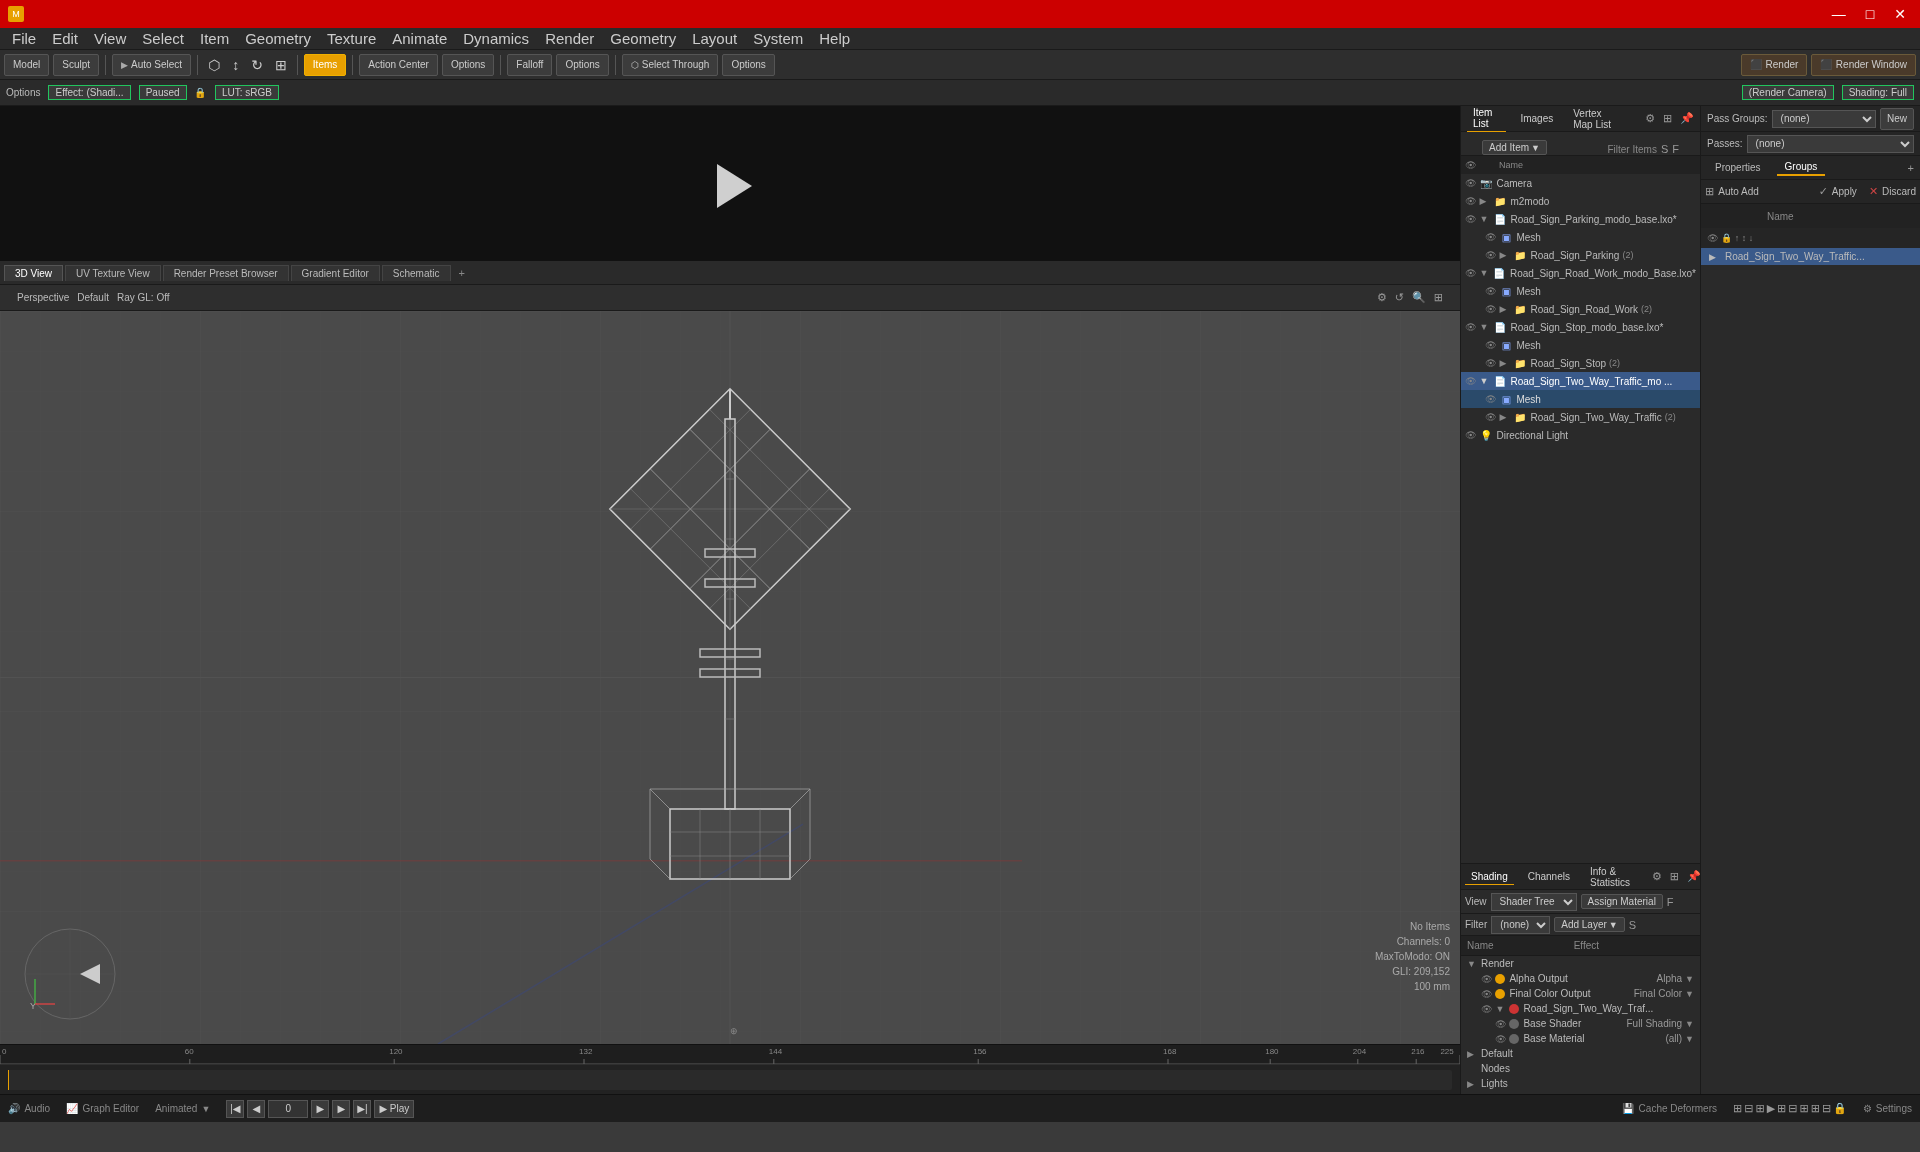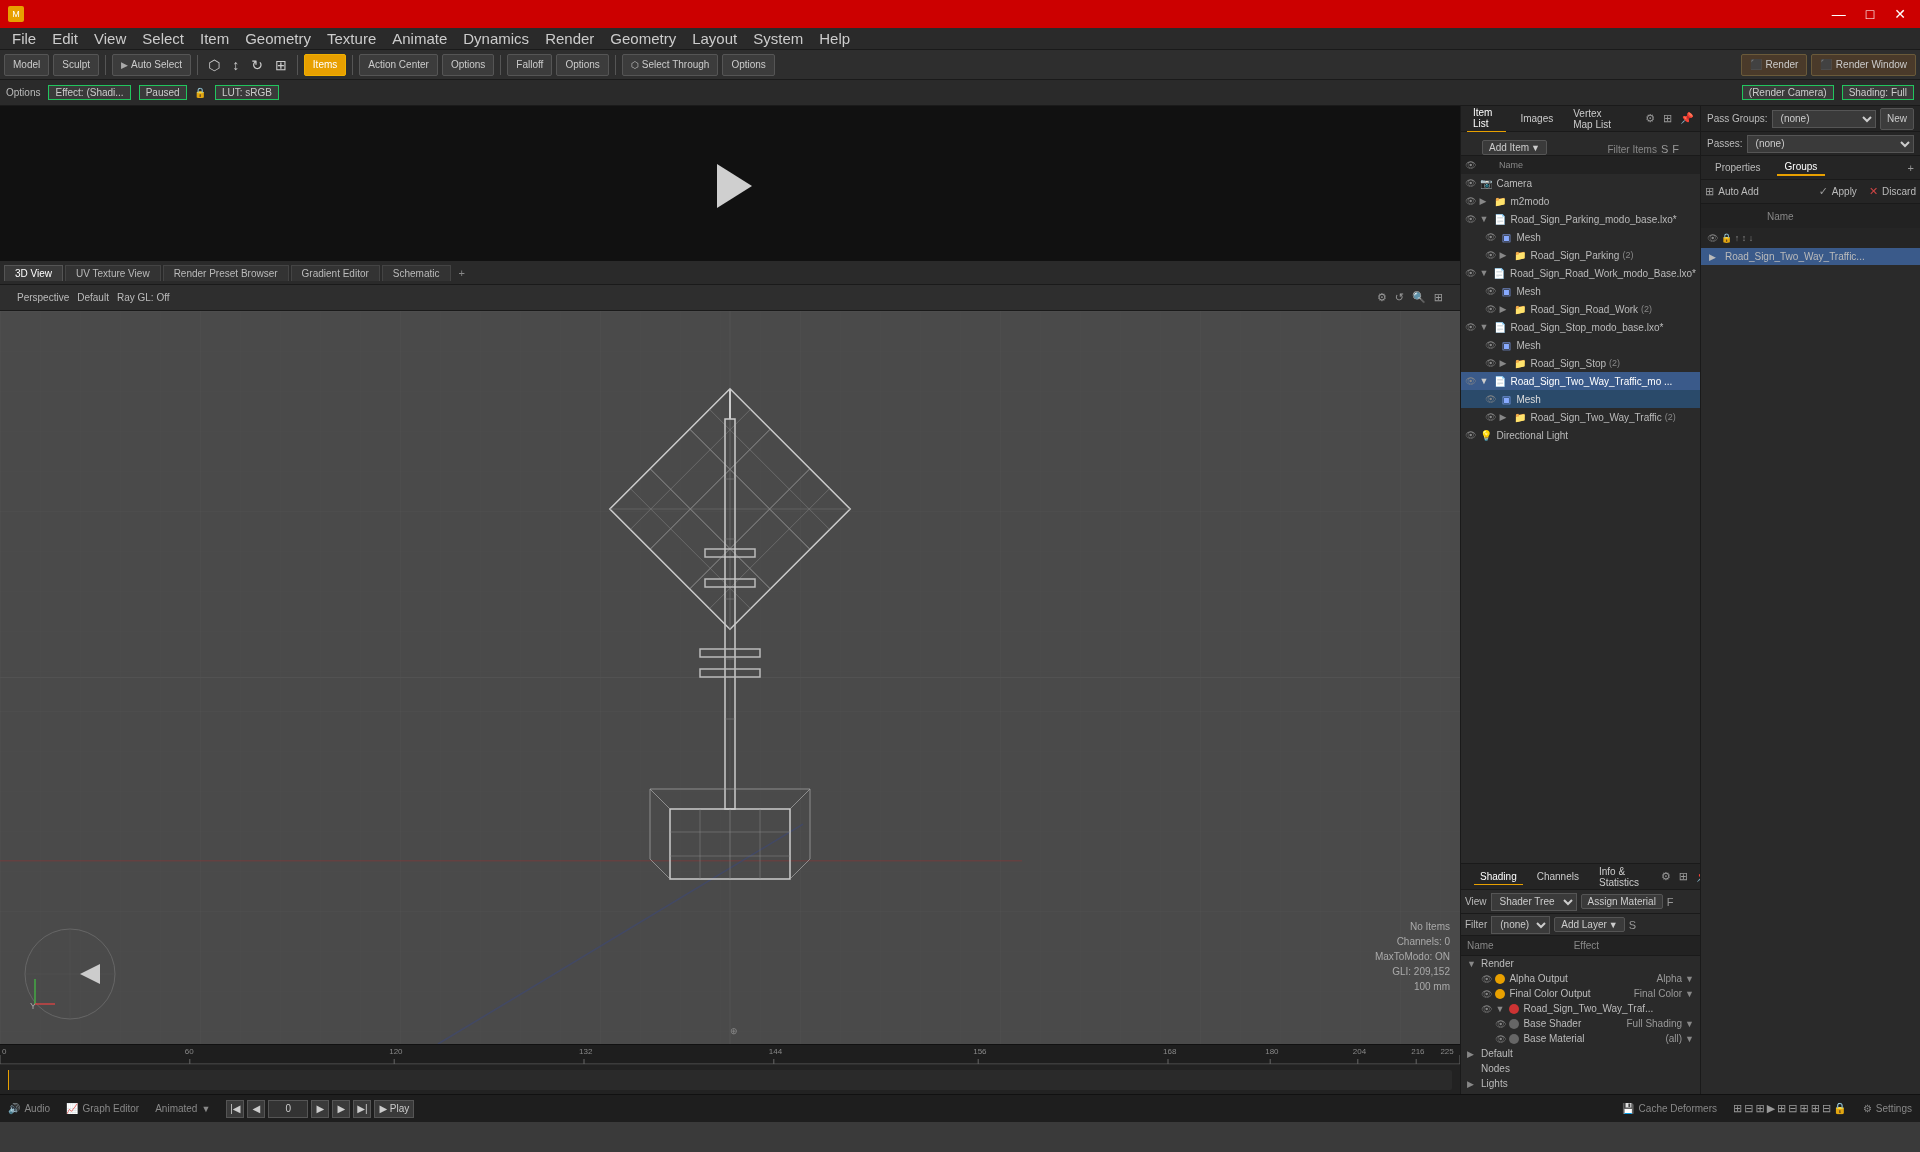--- a/index.html
+++ b/index.html
@@ -63,21 +63,21 @@
     .il-btn { background: #3a3a3a; border: 1px solid #555; color: #ccc; padding: 1px 6px; font-size: 10px; cursor: pointer; border-radius: 2px; display: flex; align-items: center; gap: 2px; }
     #item-list-content { flex: 1; overflow-y: auto; background: #2a2a2a; }
     .tree-item { display: flex; align-items: center; padding: 2px 4px; cursor: pointer; font-size: 10px; color: #bbb; }
     .tree-item.selected { background: #3a5a8a; color: #fff; }
     .tree-item.highlighted { background: #2a4a6a; color: #ddd; }
     .tree-icon { width: 14px; height: 14px; display: inline-flex; align-items: center; justify-content: center; margin-right: 3px; }
     .eye-icon { font-size: 9px; color: #888; margin-right: 3px; }
 
     
     #shading-panel { height: 230px; display: flex; flex-direction: column; }
-    #shading-header { background: #252525; height: 26px; display: flex; align-items: center; padding: 0 13px; gap: 8px; border-bottom: 1px solid #1a1a1a; }
+    #shading-header { background: #252525; height: 26px; display: flex; align-items: center; padding: 0 4px; gap: 8px; border-bottom: 1px solid #1a1a1a; }
     #shading-toolbar { background: #2a2a2a; height: 24px; display: flex; align-items: center; padding: 0 4px; gap: 4px; border-bottom: 1px solid #1a1a1a; }
     #shader-col-header { background: #222; height: 20px; display: flex; align-items: center; padding: 0 6px; border-bottom: 1px solid #1a1a1a; font-size: 10px; color: #888; gap: 80px; }
     #shader-content { flex: 1; background: #2a2a2a; overflow-y: auto; }
     .shader-item { display: flex; align-items: center; padding: 2px 6px; font-size: 10px; color: #bbb; cursor: pointer; }
     .shader-dot { width: 10px; height: 10px; border-radius: 50%; margin-right: 4px; }
     .shader-effect { flex: 1; text-align: right; color: #999; font-size: 10px; }
     .shader-arrow { color: #888; font-size: 9px; margin-left: 3px; cursor: pointer; }
 
     
     #far-right-panel { width: 220px; background: #2c2c2c; border-left: 1px solid #1a1a1a; display: flex; flex-direction: column; }

